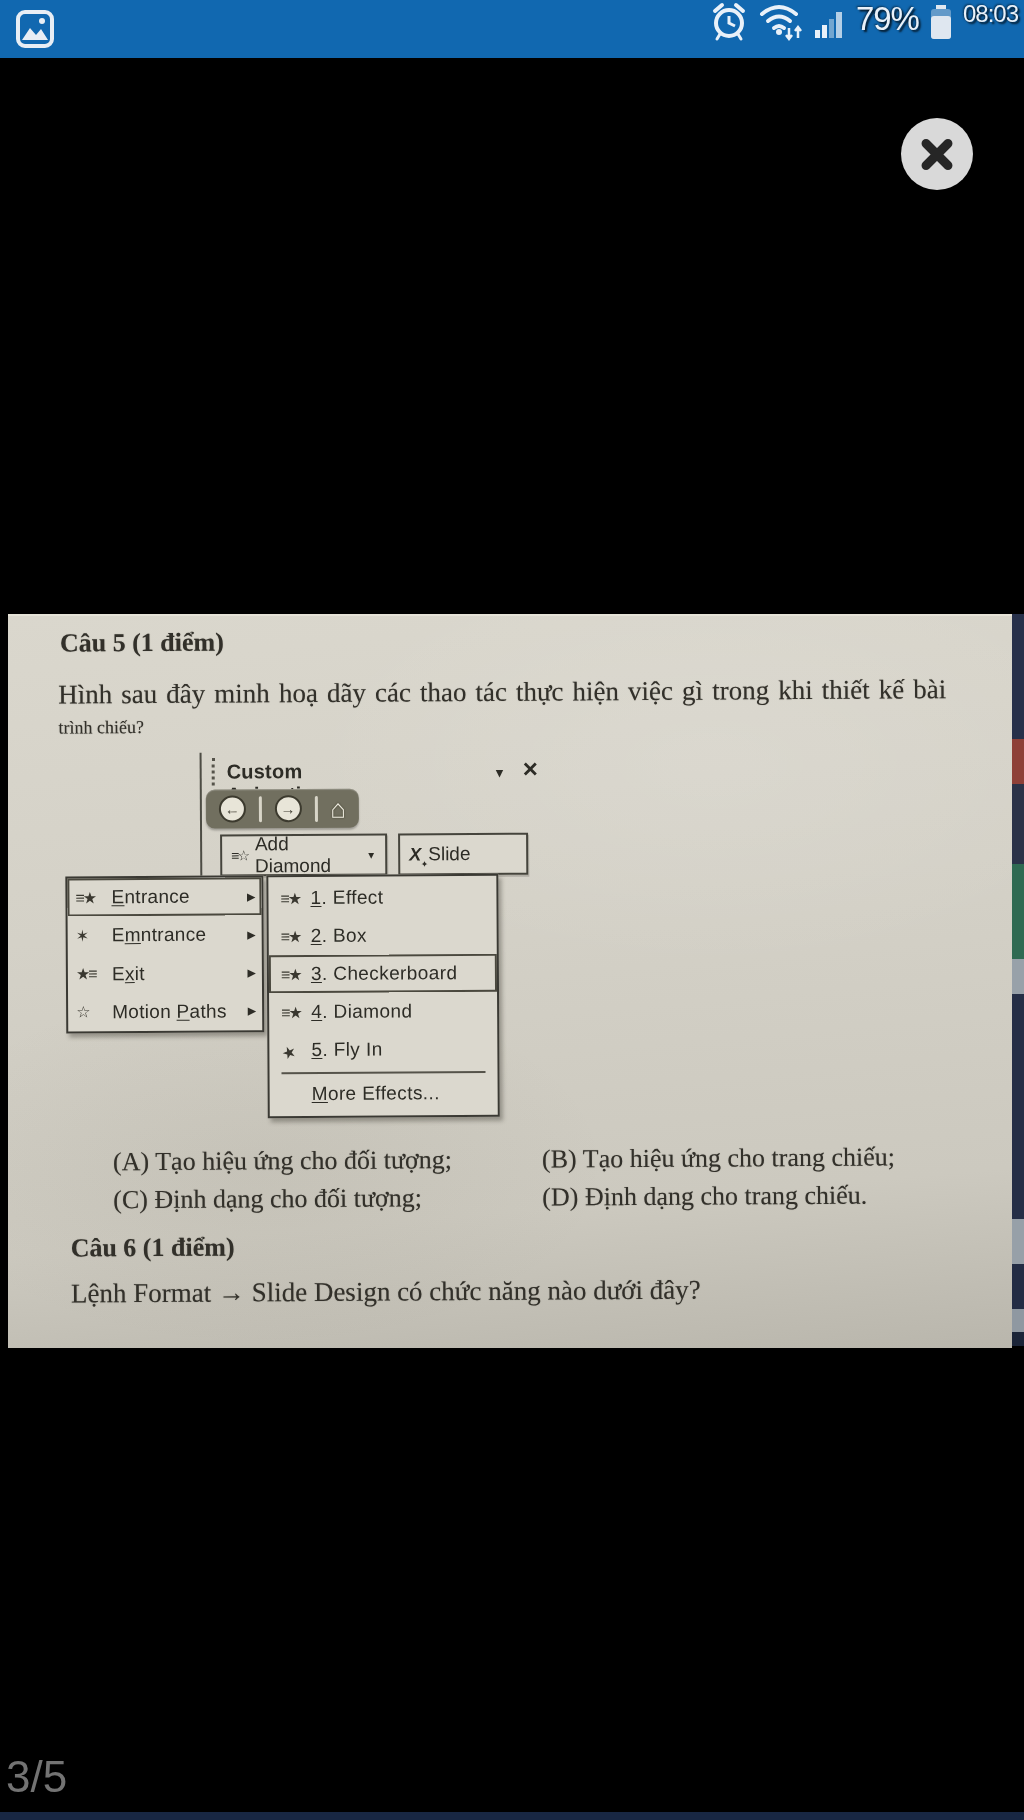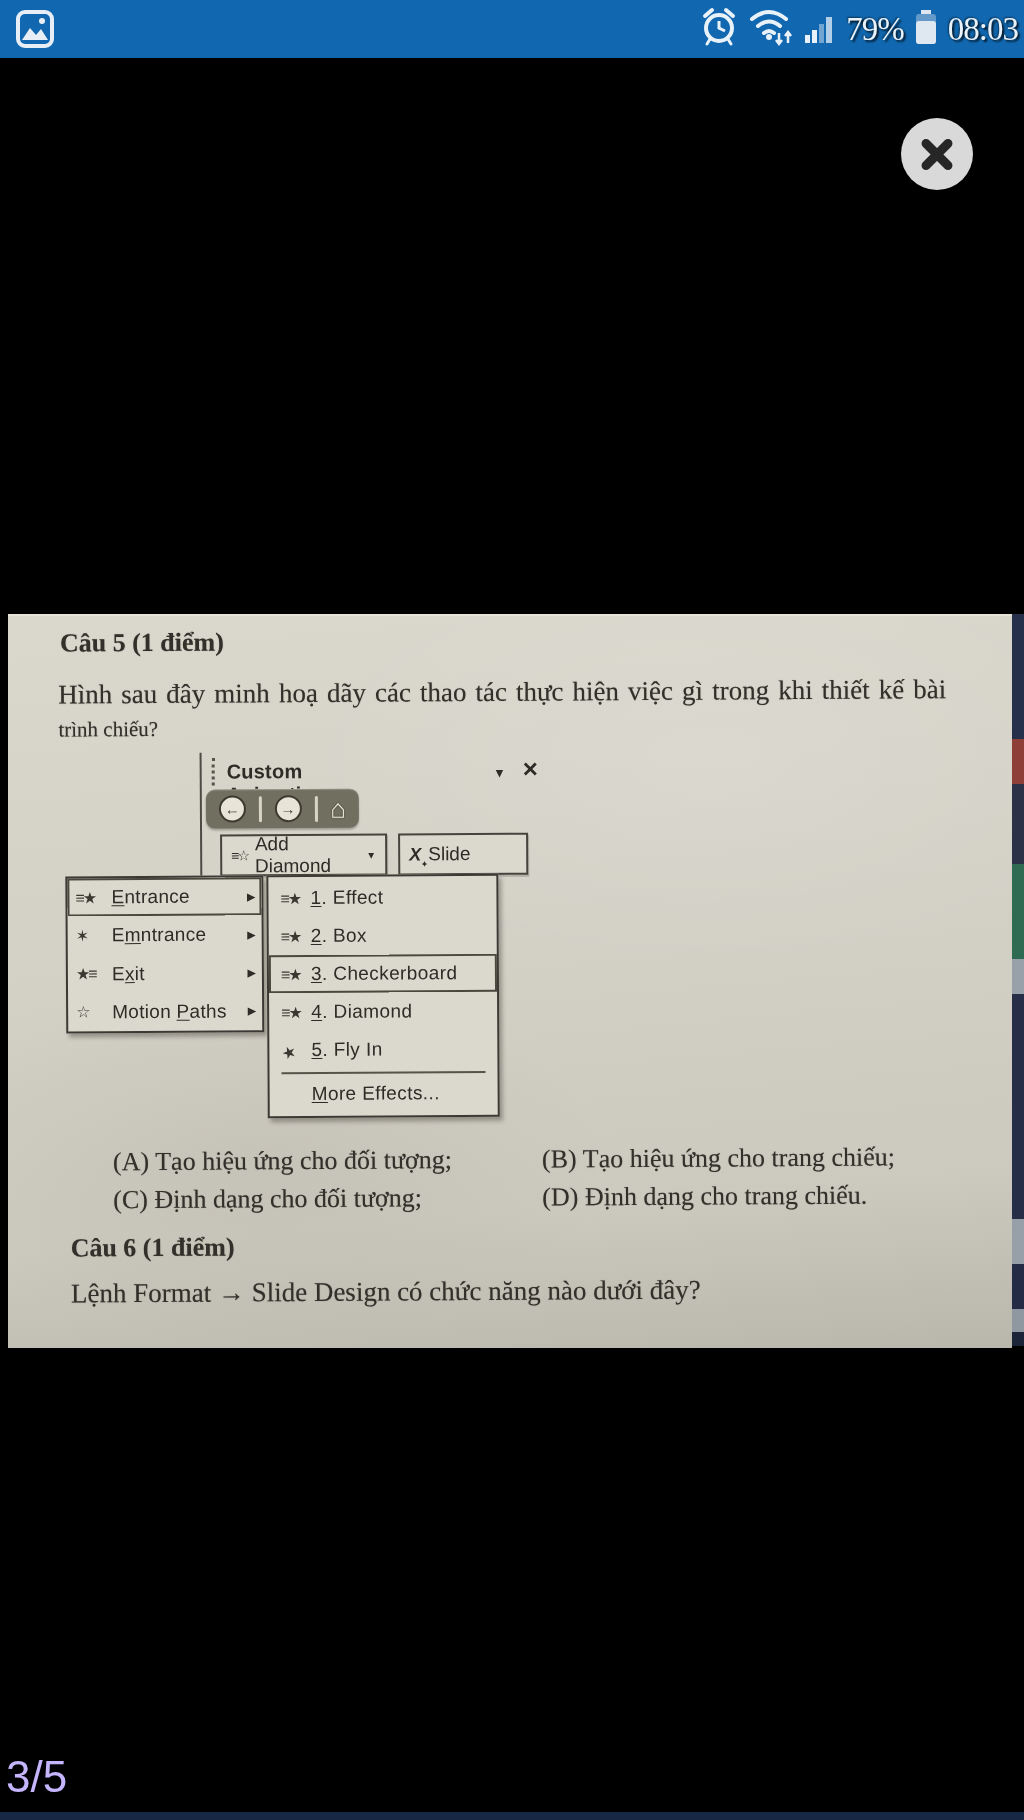--- a/index.html
+++ b/index.html
@@ -2,31 +2,31 @@
 <html><head>
 <meta charset="utf-8">
 <style>
   html,body{margin:0;padding:0;background:#000;}
   .screen{position:relative;width:1024px;height:1820px;background:#000;overflow:hidden;
           font-family:"Liberation Sans","DejaVu Sans",sans-serif;}
 
   
   .statusbar{position:absolute;left:0;top:0;width:1024px;height:58px;background:#1168b0;}
   .sb-left{position:absolute;left:16px;top:10px;width:38px;height:38px;}
-  .sb-right{position:absolute;right:6px;top:0;height:58px;display:flex;align-items:center;gap:9px;font-family:Liberation Serif, serif;}
+  .sb-right{position:absolute;right:6px;top:0;height:58px;display:flex;gap:9px;}
   .sb-text{color:#e9f1f9;font-size:33px;letter-spacing:-1px;
            text-shadow:2px 2px 2px rgba(0,0,0,.75),-1px -1px 2px rgba(0,0,0,.5);}
-  .sb-time{font-size:33px;}
+  .sb-time{font-size:24px;}
 
   
   .close-btn{position:absolute;left:901px;top:118px;width:72px;height:72px;border-radius:50%;
              background:#d9d9d9;box-shadow:0 0 6px rgba(0,0,0,.4);}
   .close-bar{position:absolute;left:16px;top:32px;width:40px;height:9px;background:#262626;border-radius:5px;}
   .cb1{transform:rotate(45deg);} .cb2{transform:rotate(-45deg);}
-  .page-ind{position:absolute;left:6px;top:1752px;color:#c4b5fd;font-size:44px;}
+  .page-ind{position:absolute;left:6px;top:1752px;color:#737373;font-size:44px;}
   .bottom-strip{position:absolute;left:0;bottom:0;width:1024px;height:8px;background:#182743;}
 
   
   .photo{position:absolute;left:8px;top:578px;width:1024px;height:732px;margin-top:36px;}
   .paper{position:absolute;left:0;top:0;width:1004px;height:732px;
          background:
            radial-gradient(600px 300px at 70% 20%,rgba(255,255,255,.10),rgba(255,255,255,0) 70%),
            radial-gradient(500px 260px at 25% 75%,rgba(90,85,70,.07),rgba(90,85,70,0) 70%),
            linear-gradient(175deg,#dad7cd 0%,#d4d1c7 40%,#ccc9bf 78%,#b9b6ac 100%);
          border-top:2px solid #e6e3d8;}
@@ -45,21 +45,21 @@
   .paper-edge{position:absolute;right:20px;top:0;width:5px;height:732px;
               background:linear-gradient(180deg,#ece9de,#ded bd0,#d8d5ca);opacity:.8;}
   .content{position:absolute;left:0;top:-578px;width:1004px;height:1310px;
            transform:rotate(-0.35deg);transform-origin:30% 60%;}
 
   
   .ser{position:absolute;font-family:"Liberation Serif","DejaVu Serif",serif;color:#32302a;
        text-shadow:0 0 1px rgba(60,58,48,.45);}
   .q5h{left:53px;top:589px;font-size:26px;font-weight:700;}
   .q5l1{left:51px;top:640px;width:888px;font-size:27px;text-align:justify;text-align-last:justify;}
-  .q5l2{left:51px;top:678px;font-size:21px;}
+  .q5l2{left:51px;top:678px;font-size:18px;}
   .optA{left:103px;top:1108px;font-size:26px;}
   .optB{left:532px;top:1108px;font-size:26px;}
   .optC{left:103px;top:1146px;font-size:26px;}
   .optD{left:532px;top:1146px;font-size:26px;}
   .q6h{left:60px;top:1194px;font-size:26px;font-weight:700;}
   .q6t{left:60px;top:1239px;font-size:27px;}
 
   
   .fig{position:absolute;left:0;top:0;color:#2d2c26;}
   .pane-line{position:absolute;left:192px;top:714px;width:2px;height:134px;background:#4d4c44;}

